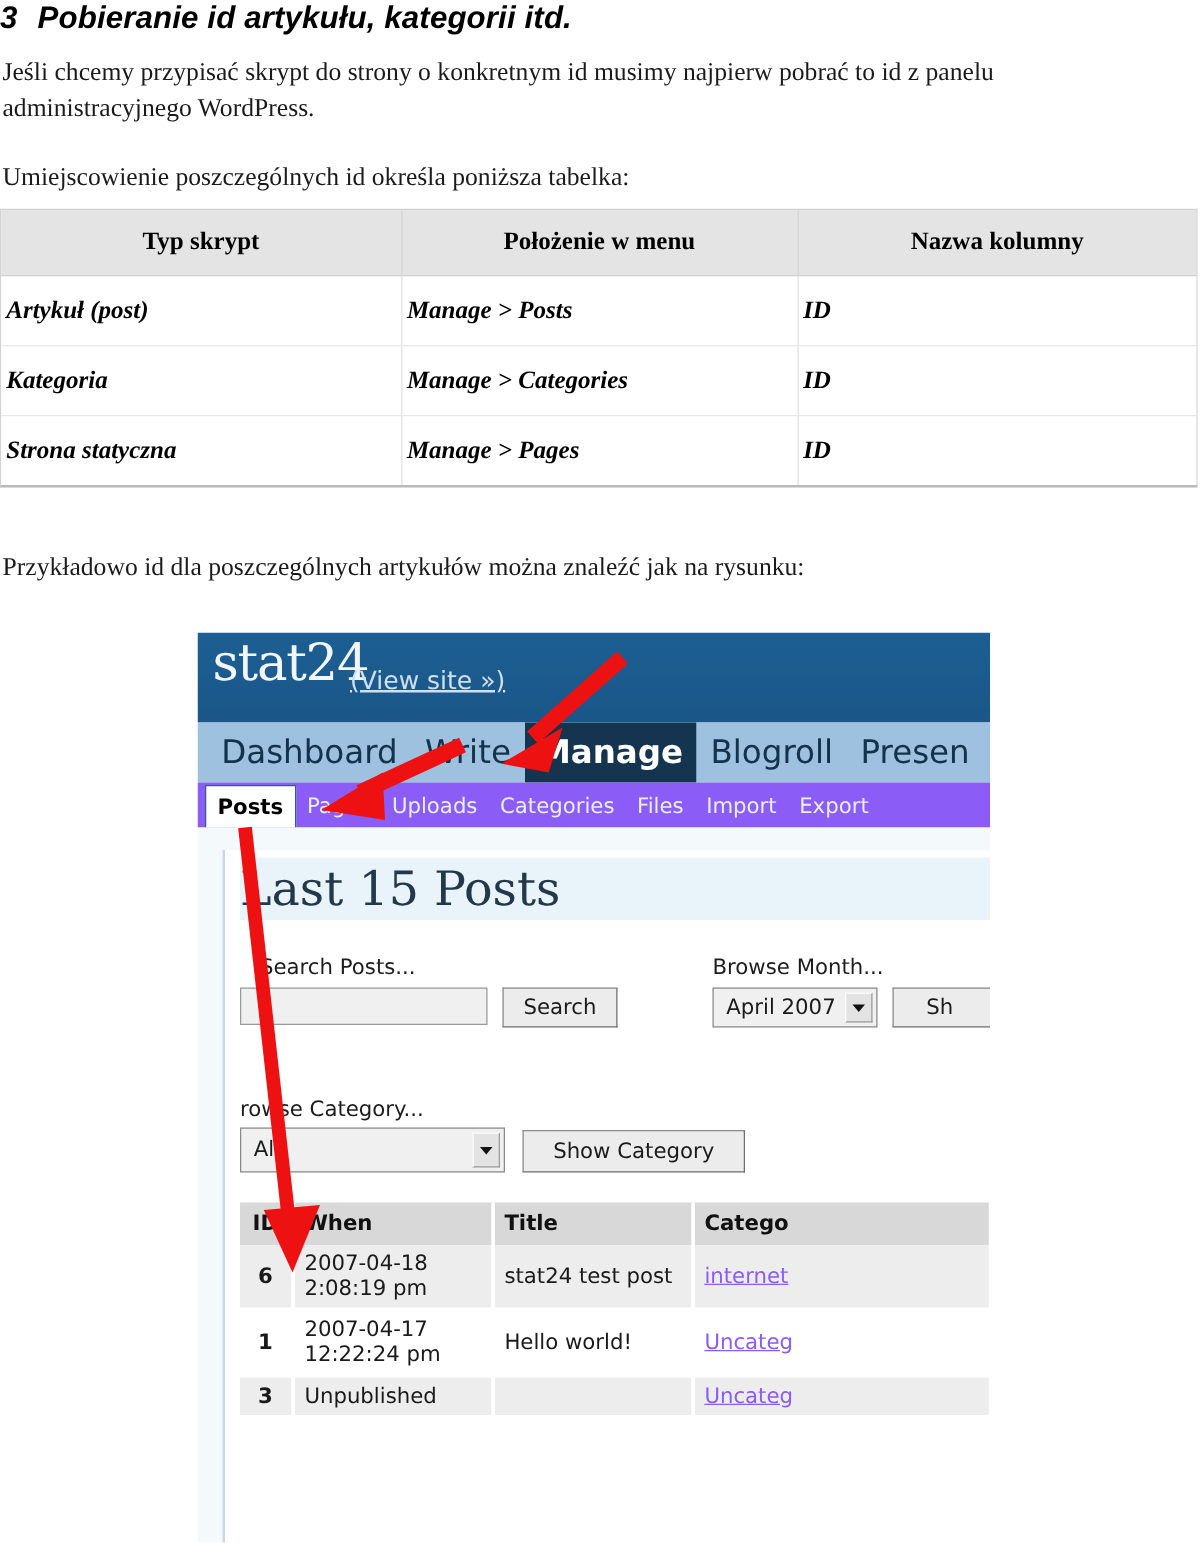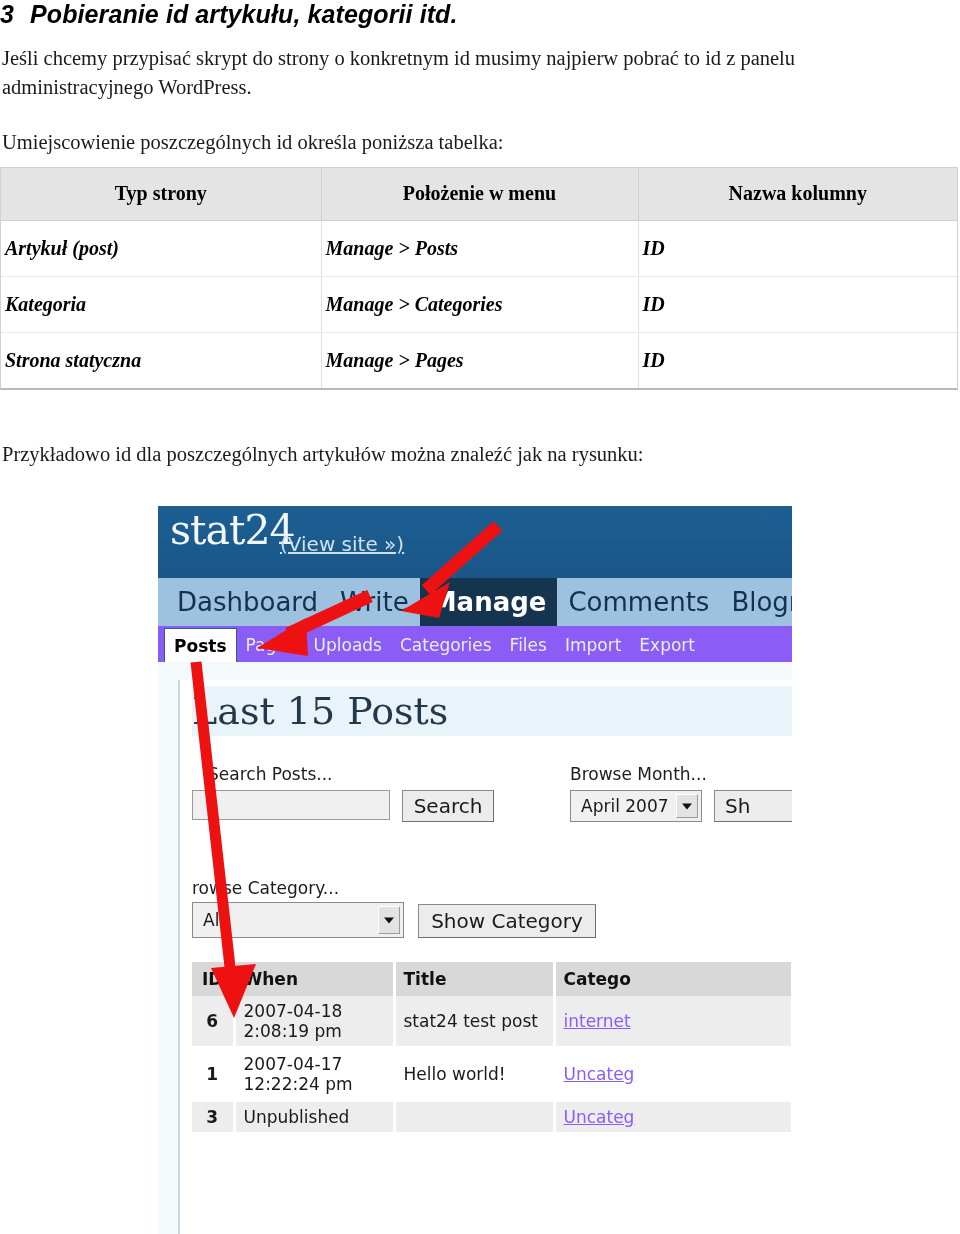--- a/index.html
+++ b/index.html
@@ -224,27 +224,27 @@
     width: 198px; height: 30px;
     background: #f0f0f0;
     border: 1px solid #9a9a9a;
   }
   .btn {
     position: absolute;
     background: #ececec;
     border: 1px solid #8a8a8a;
     border-right-color: #6f6f6f;
     border-bottom-color: #6f6f6f;
-    font-size: 20px;
+    font-size: 17px;
     color: #1a1a1a;
     text-align: center;
     font-family: "DejaVu Sans", sans-serif;
   }
   .btn-search { left: 222px; top: 110px; width: 92px; height: 32px; line-height: 30px; }
-  .btn-showmonth { left: 534px; top: 110px; width: 100px; height: 32px; line-height: 30px; text-align: left; padding-left: 10px; }
+  .btn-showmonth { left: 534px; top: 110px; width: 100px; height: 32px; line-height: 30px; text-align: left; padding-left: 26px; }
   .btn-showcat { left: 238px; top: 224px; width: 178px; height: 34px; line-height: 32px; }
 
   .select {
     position: absolute;
     background: #f0f0f0;
     border: 1px solid #8a8a8a;
     font-size: 17px;
     color: #1a1a1a;
   }
   .sel-month { left: 390px; top: 110px; width: 132px; height: 32px; }
@@ -332,21 +332,21 @@
 
 <div class="tbl-wrap">
   <table class="tbl">
     <colgroup>
         <col class="c1">
         <col class="c2">
         <col class="c3">
       </colgroup>
     <thead>
       <tr>
-        <th>Typ strony</th>
+        <th>Typ skrypt</th>
         <th>Położenie w menu</th>
         <th>Nazwa kolumny</th>
       </tr>
     </thead>
     <tbody>
       <tr>
         <td>Artykuł (post)</td>
         <td>Manage &gt; Posts</td>
         <td>ID</td>
       </tr>
@@ -371,21 +371,20 @@
   <div class="wp-header">
     <div class="wp-logo">stat24</div>
     <div class="wp-viewsite"><u>(View site »)</u></div>
   </div>
 
   <div class="wp-nav1">
     <div class="items">
       <div class="item">Dashboard</div>
       <div class="item">Write</div>
       <div class="item active">Manage</div>
-      <div class="item">Comments</div>
       <div class="item">Blogroll</div>
       <div class="item">Presen</div>
     </div>
   </div>
 
   <div class="wp-nav2">
     <div class="items">
       <div class="item active">Posts</div>
       <div class="item">Pages</div>
       <div class="item">Uploads</div>

